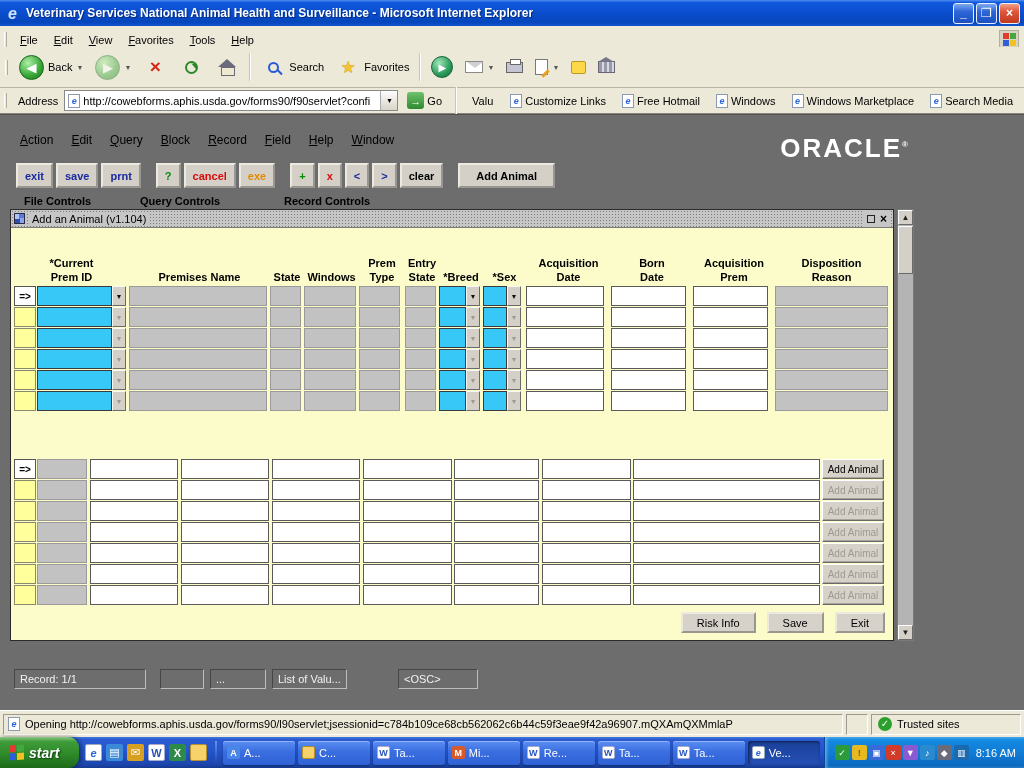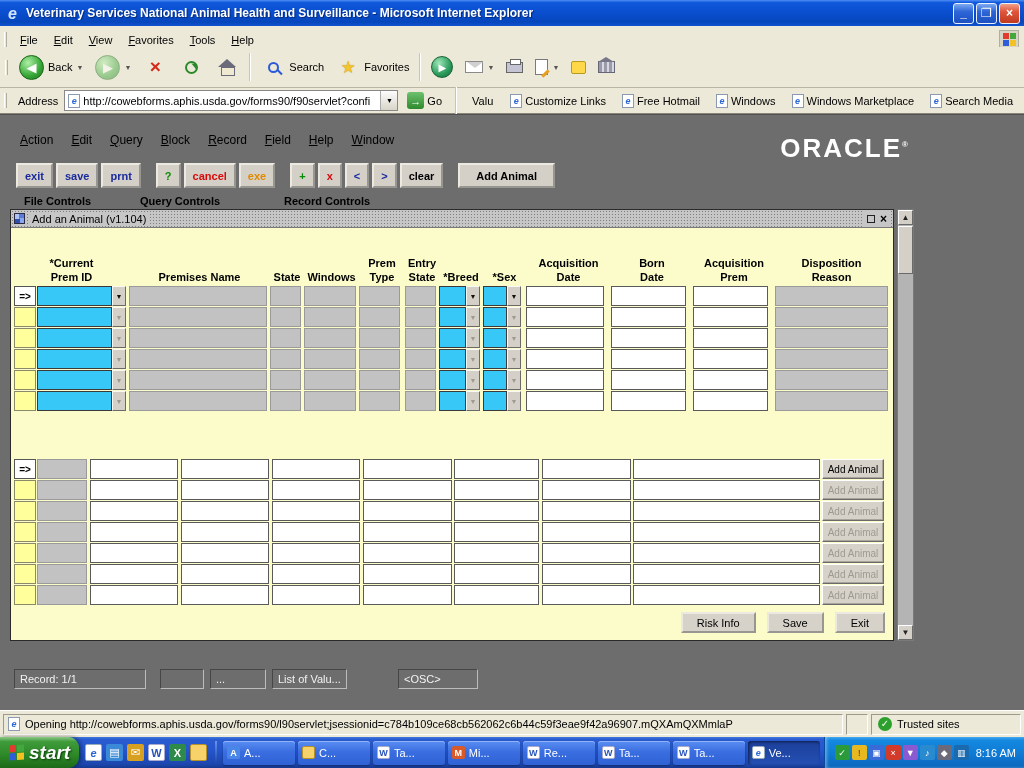--- a/index.html
+++ b/index.html
@@ -163,21 +163,21 @@
 .sb-msg{flex:1;height:21px;border:1px solid;border-color:#9d9a8b #fff #fff #9d9a8b;display:flex;align-items:center;gap:5px;padding:0 4px;white-space:nowrap;overflow:hidden}
 .sb-box{width:22px;height:21px;border:1px solid;border-color:#9d9a8b #fff #fff #9d9a8b}
 .sb-sec{width:150px;height:21px;border:1px solid;border-color:#9d9a8b #fff #fff #9d9a8b;display:flex;align-items:center;gap:5px;padding:0 6px}
 .check{width:14px;height:14px;border-radius:50%;background:#2ca02c;color:#fff;font-size:10px;line-height:14px;text-align:center;flex:0 0 14px}
 
 
 .task{position:absolute;top:737px;left:0;width:1024px;height:31px;display:flex;align-items:stretch;
 background:linear-gradient(180deg,#4179e0 0%,#2b5bd0 8%,#2456ce 40%,#1d46ae 88%,#15398f 100%)}
 .start{flex:0 0 79px;display:flex;align-items:center;gap:5px;padding:0 8px 0 9px;border-radius:0 11px 11px 0;
 background:linear-gradient(180deg,#8cc888 0%,#3f9c3a 15%,#2f8a2a 55%,#1d6a18 100%);box-shadow:2px 0 4px rgba(0,0,0,.45);
-color:#fff;font-weight:bold;font-style:italic;font-size:19px;text-shadow:1px 1px 2px #0a3a08}
+color:#fff;font-weight:bold;font-style:italic;font-size:14px;text-shadow:1px 1px 2px #0a3a08}
 .sflag{width:15px;height:15px;display:grid;grid-template:1fr 1fr / 1fr 1fr;gap:1px;transform:skewY(-4deg)}
 .ql{display:flex;align-items:center;gap:4px;padding:0 6px}
 .qico{width:17px;height:17px;border-radius:2px;display:flex;align-items:center;justify-content:center;font-size:11px;font-weight:bold;color:#fff}
 .tdiv{width:2px;margin:4px 2px;background:linear-gradient(180deg,#6a93e8,#1d46ae)}
 .tasks{flex:1;display:flex;align-items:center;gap:3px;padding:0 4px;overflow:hidden}
 .tkbtn{width:72px;height:24px;border-radius:3px;display:flex;align-items:center;gap:4px;padding:0 4px;color:#fff;font-size:11px;white-space:nowrap;overflow:hidden;
 background:linear-gradient(180deg,#5b8ef2,#3a6ee0 45%,#2f62d4);box-shadow:inset 0 1px 0 #8fb2f8,0 1px 2px rgba(0,0,0,.35)}
 .tkbtn.active{background:linear-gradient(180deg,#1c3f9a,#2450b4);box-shadow:inset 1px 1px 3px rgba(0,0,0,.55)}
 .tkico{width:13px;height:13px;flex:0 0 13px;border-radius:2px;font-size:9px;font-weight:bold;display:flex;align-items:center;justify-content:center}
 .ico-word{background:#fff;color:#2a52b8;border:1px solid #aac}

